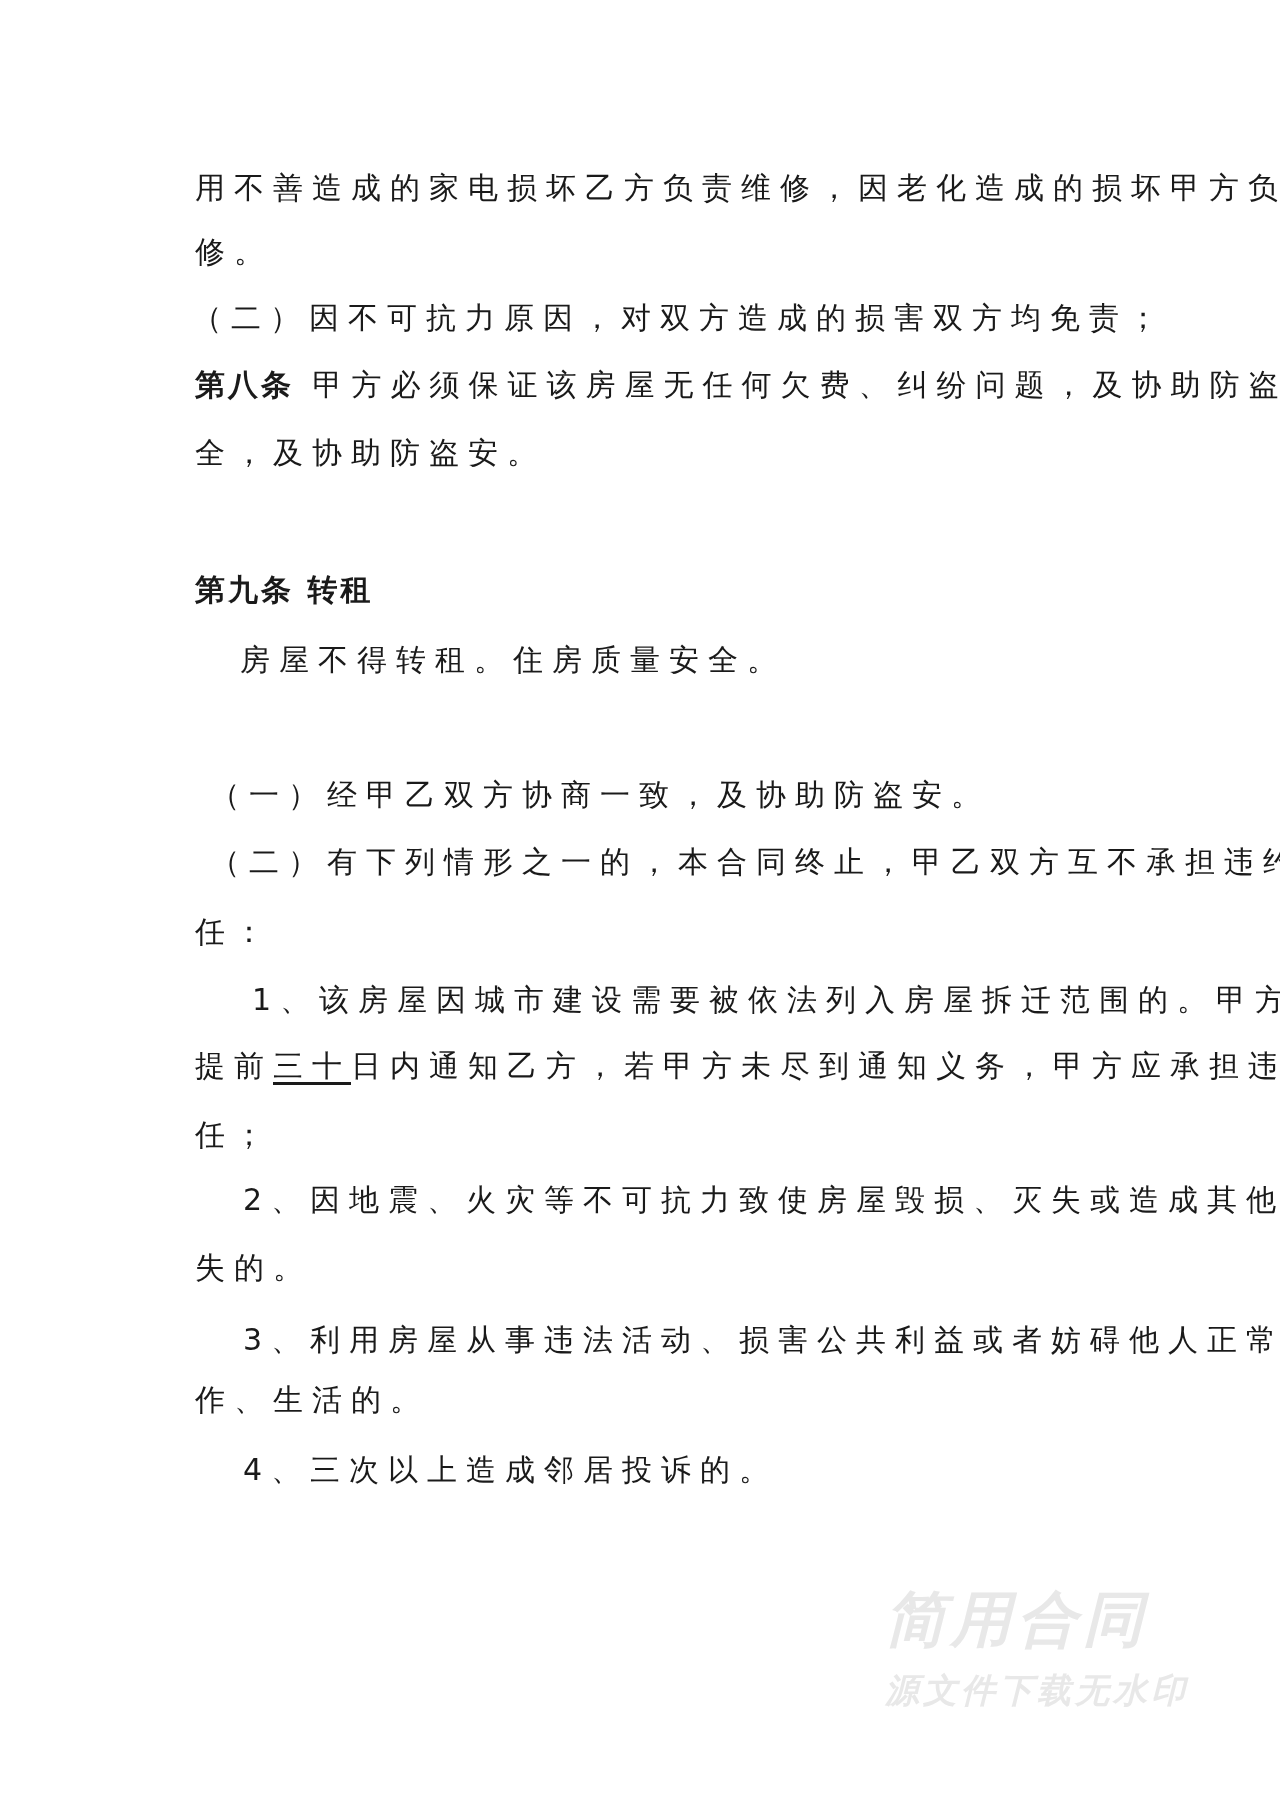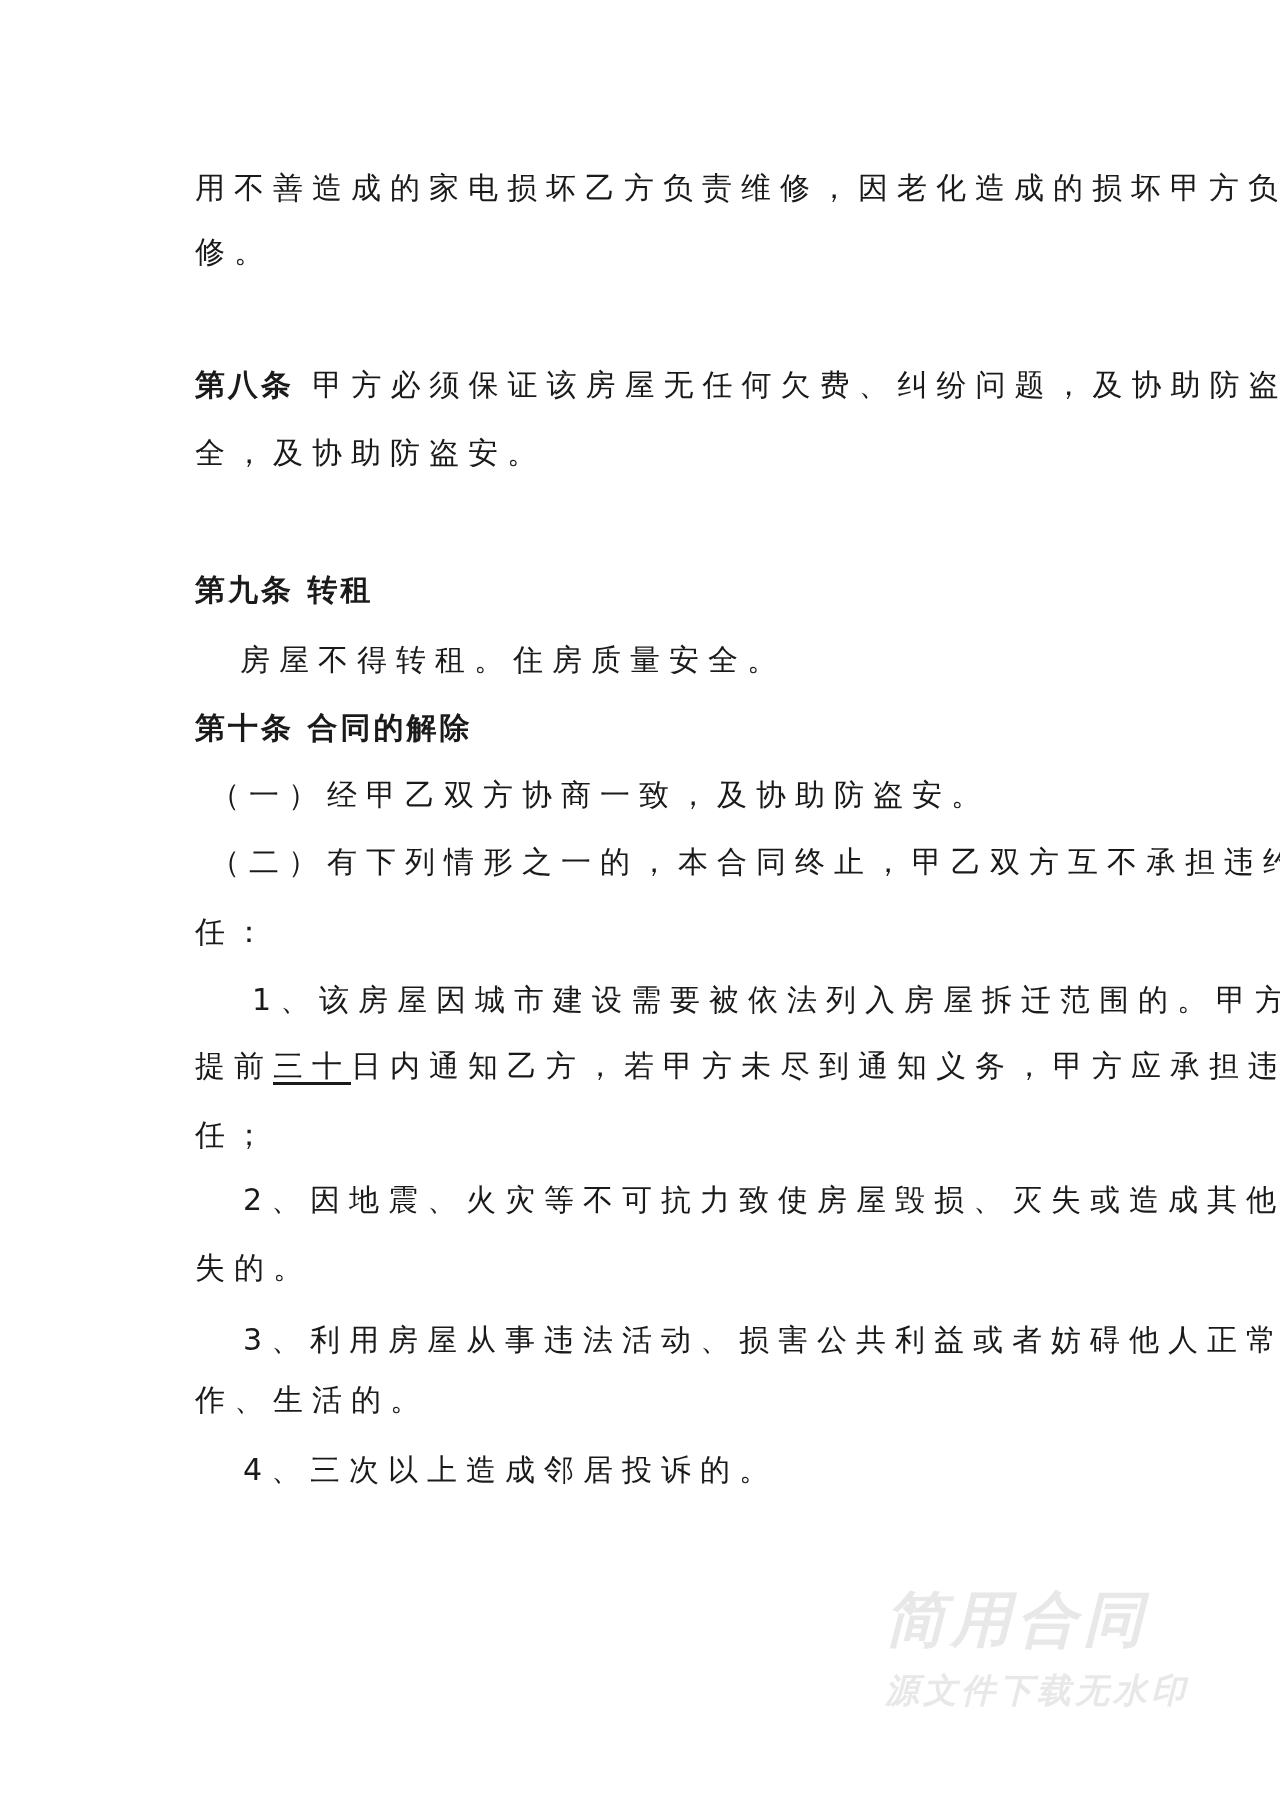--- a/index.html
+++ b/index.html
@@ -14,30 +14,30 @@
   .wm1 { left: 885px; top: 1580px; font-size: 60px; letter-spacing: 6px; }
   .wm2 { left: 885px; top: 1668px; font-size: 34px; letter-spacing: 4px; }
 </style>
 </head>
 <body>
 
 <div class="page">
 
   <div class="line" style="top:168px">用不善造成的家电损坏乙方负责维修，因老化造成的损坏甲方负责维</div>
   <div class="line" style="top:232px">修。</div>
+  <div class="line" style="top:298px; left:192px">（二）因不可抗力原因，对双方造成的损害双方均免责；</div>
 
   <div class="line" style="top:365px">
     <span class="bold">第八条</span><span> 甲方必须保证该房屋无任何欠费、纠纷问题，及协助防盗安</span>
   </div>
   <div class="line" style="top:433px">全，及协助防盗安。</div>
 
   <div class="line bold" style="top:570px">第九条 转租</div>
   <div class="line" style="top:640px; left:240px">房屋不得转租。住房质量安全。</div>
 
-  <div class="line bold" style="top:708px">第十条 合同的解除</div>
   <div class="line" style="top:775px; left:210px">（一）经甲乙双方协商一致，及协助防盗安。</div>
   <div class="line" style="top:842px; left:210px">（二）有下列情形之一的，本合同终止，甲乙双方互不承担违约责</div>
   <div class="line" style="top:912px">任：</div>
 
   <div class="line" style="top:980px; left:252px">1、该房屋因城市建设需要被依法列入房屋拆迁范围的。甲方应</div>
   <div class="line" style="top:1046px">
     <span>提前</span><span class="u">三十</span><span>日内通知乙方，若甲方未尽到通知义务，甲方应承担违约责</span>
   </div>
   <div class="line" style="top:1115px">任；</div>
 

